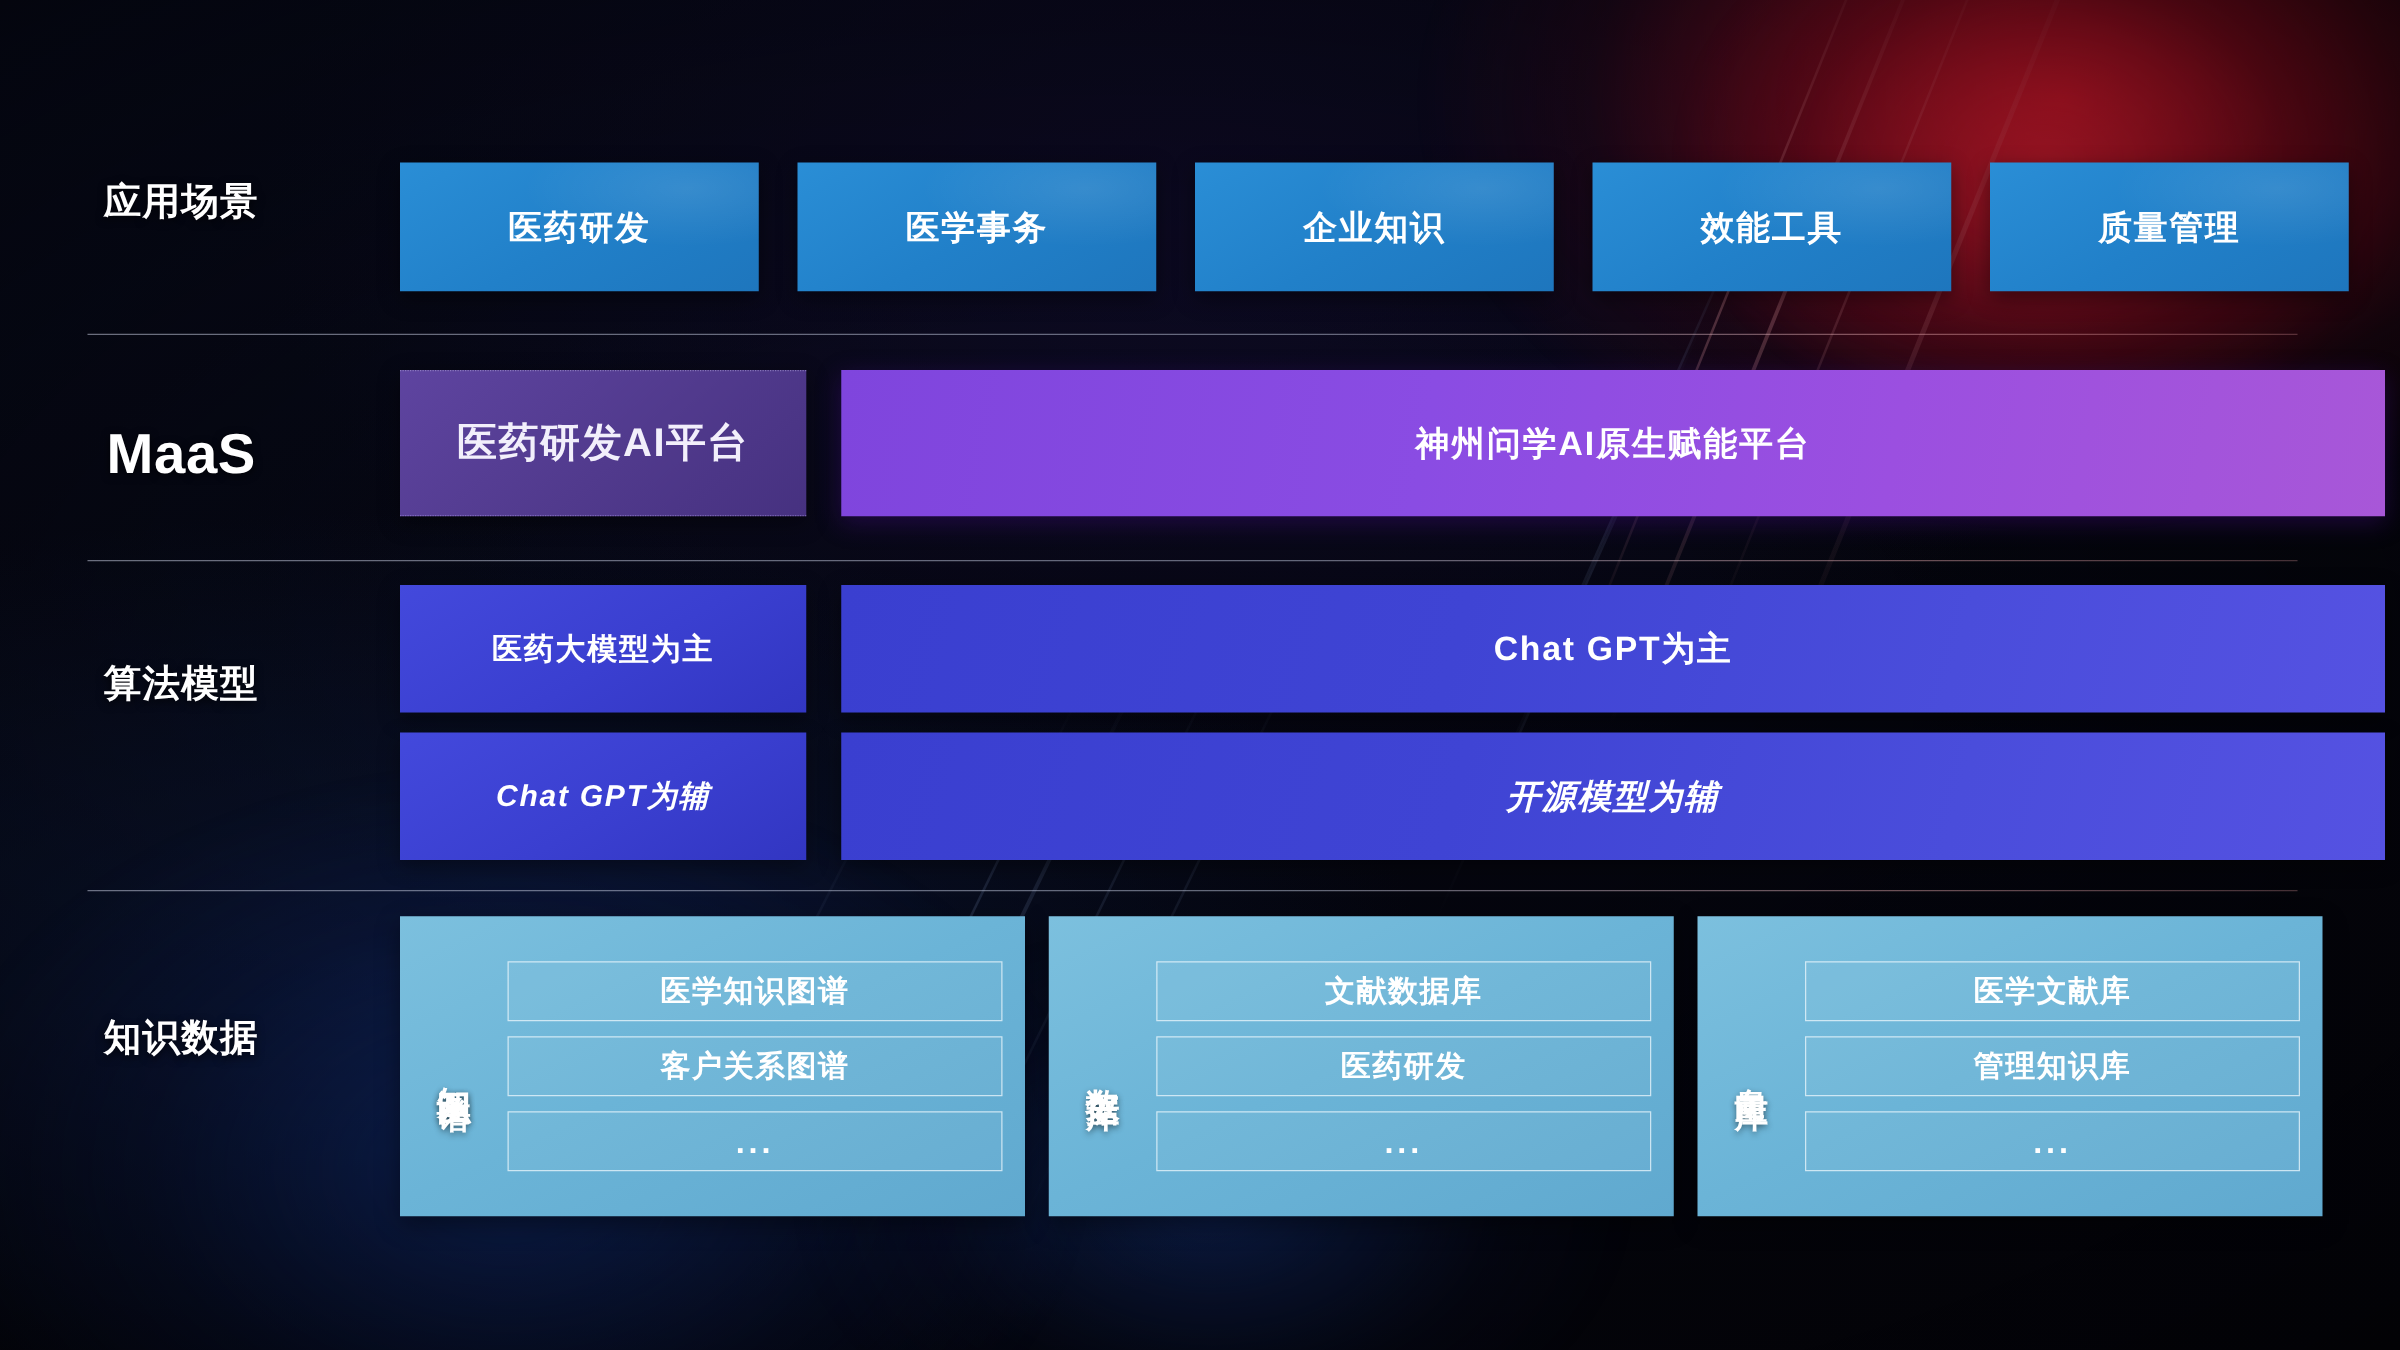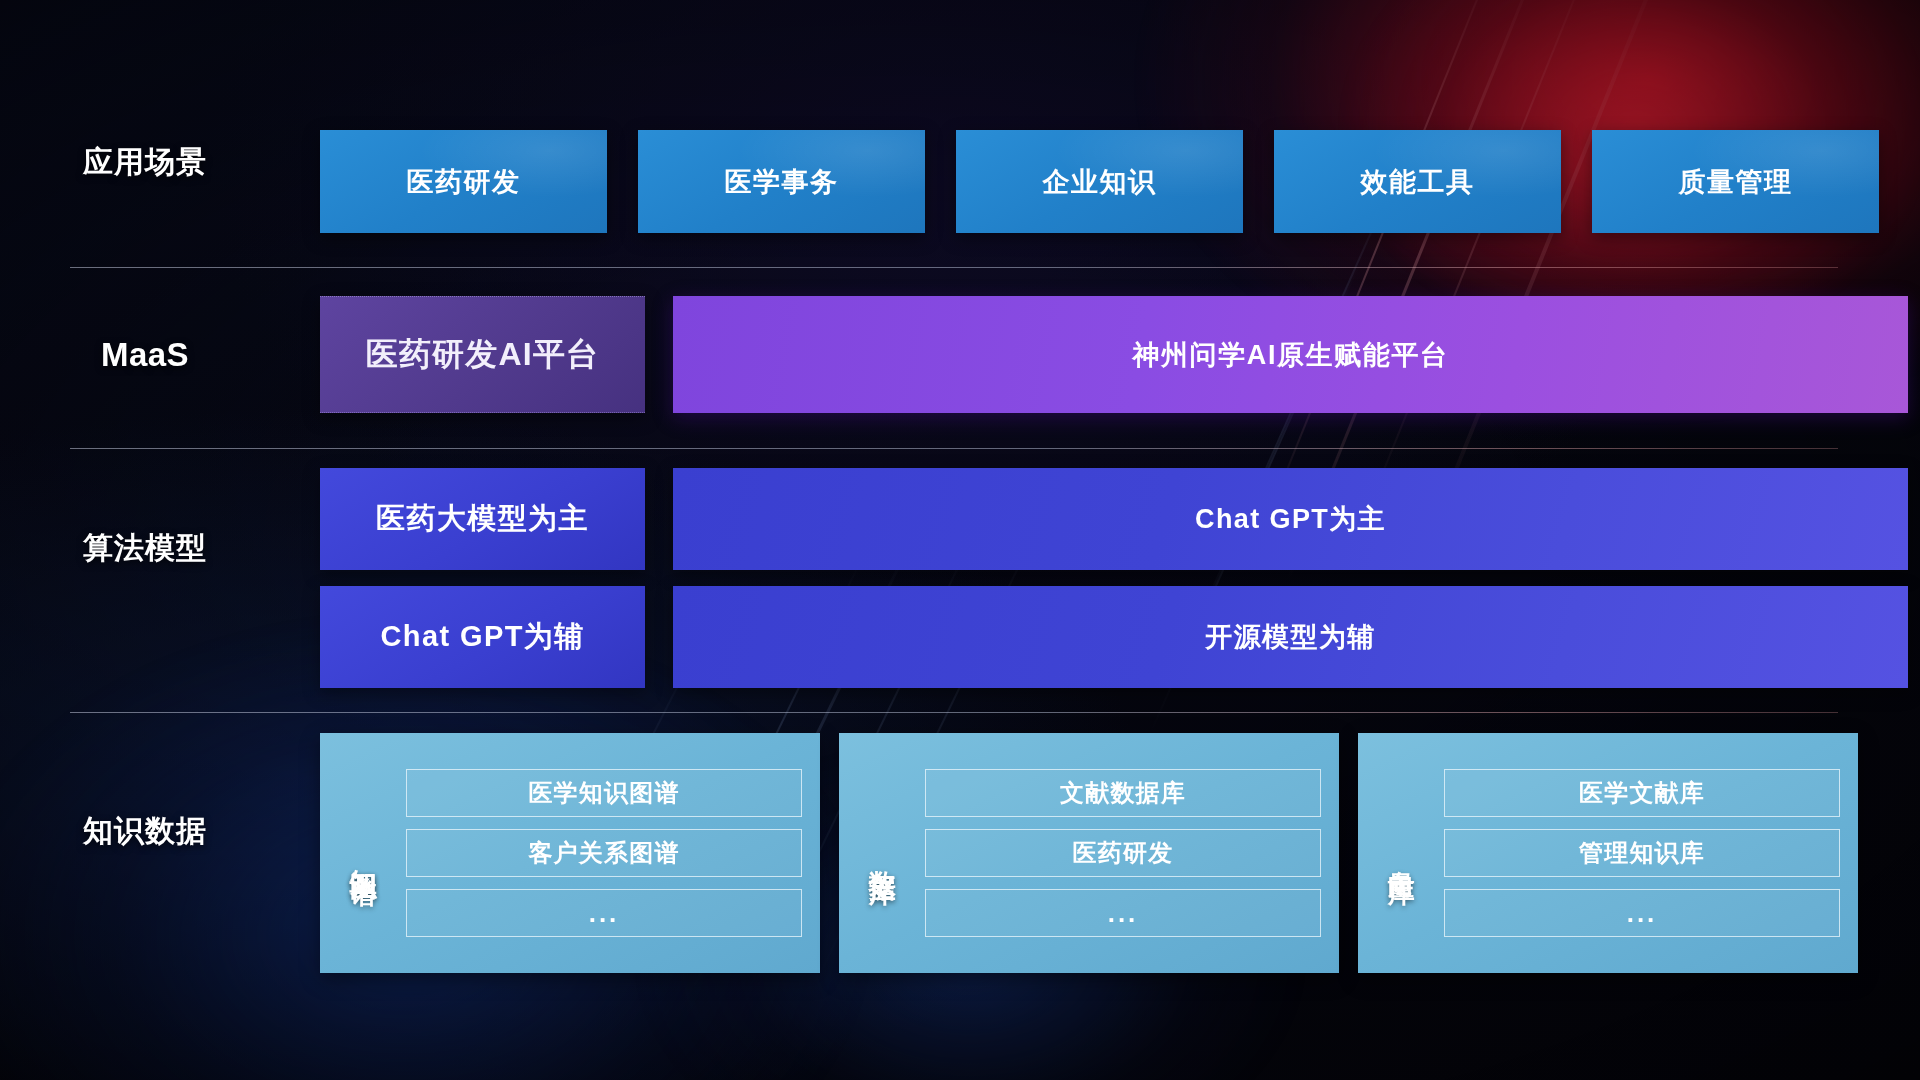--- a/index.html
+++ b/index.html
@@ -72,21 +72,21 @@
     position:absolute;
     left:0; width:150px;
     text-align:center;
     color:#ffffff;
     font-size:30px;
     font-weight:bold;
     letter-spacing:1px;
     line-height:1.18;
     text-shadow:0 2px 7px rgba(0,0,0,0.75);
   }
-  .tier-label.latin { font-size:33px; letter-spacing:0.5px; }
+  .tier-label.latin { font-size:45px; letter-spacing:0.5px; }
   .divider {
     position:absolute; left:70px; width:1768px; height:1px;
     background:linear-gradient(to right, rgba(200,205,225,0.52) 0%, rgba(190,198,220,0.50) 55%, rgba(230,170,175,0.46) 82%, rgba(220,150,155,0.30) 100%);
   }
 
   
   .row-apps { position:absolute; left:250px; top:0; display:flex; gap:31px; }
   .app-box {
     width:287px; height:103px;
     background:linear-gradient(150deg,#2a8ed6 0%,#2180c9 52%,#1e76bd 100%);
@@ -121,21 +121,21 @@
     box-shadow:0 5px 18px rgba(60,10,120,0.45);
   }
 
   
   .algo-sub { position:absolute; left:250px; }
   .algo-left {
     position:absolute; left:0; top:0;
     width:325px; height:102px;
     background:linear-gradient(150deg,#4349dc 0%,#3a3fd0 55%,#3236c2 100%);
     display:flex; align-items:center; justify-content:center;
-    color:#ffffff; font-size:29px; font-weight:bold; letter-spacing:1.4px;
+    color:#ffffff; font-size:24px; font-weight:bold; letter-spacing:1.4px;
     box-shadow:0 5px 16px rgba(0,0,0,0.38);
   }
   .algo-right {
     position:absolute; left:353px; top:0;
     width:1235px; height:102px;
     background:linear-gradient(105deg,#3a3fd0 0%,#3f44d4 40%,#4a4ddb 72%,#5552e2 100%);
     display:flex; align-items:center; justify-content:center;
     color:#ffffff; font-size:27px; font-weight:bold; letter-spacing:1.4px;
     box-shadow:0 5px 16px rgba(0,0,0,0.38);
     position:relative; overflow:hidden;
@@ -239,21 +239,21 @@
 
     <div class="algo-sub" style="top:0; height:102px; width:1588px;">
       <div class="algo-left">
         <span>医药大模型为主</span>
       </div>
       <div class="algo-right">
         <span>Chat GPT为主</span>
       </div>
     </div>
 
-    <div class="algo-sub" style="top:118px; height:102px; width:1588px;">
+    <div class="algo-sub" style="top:118px; height:102px; width:1588px;font-style:italic;">
       <div class="algo-left">
         <span>Chat GPT为辅</span>
       </div>
       <div class="algo-right">
         <span>开源模型为辅</span>
       </div>
     </div>
   </div>
 
   <div class="divider" style="top:712px;"></div>

